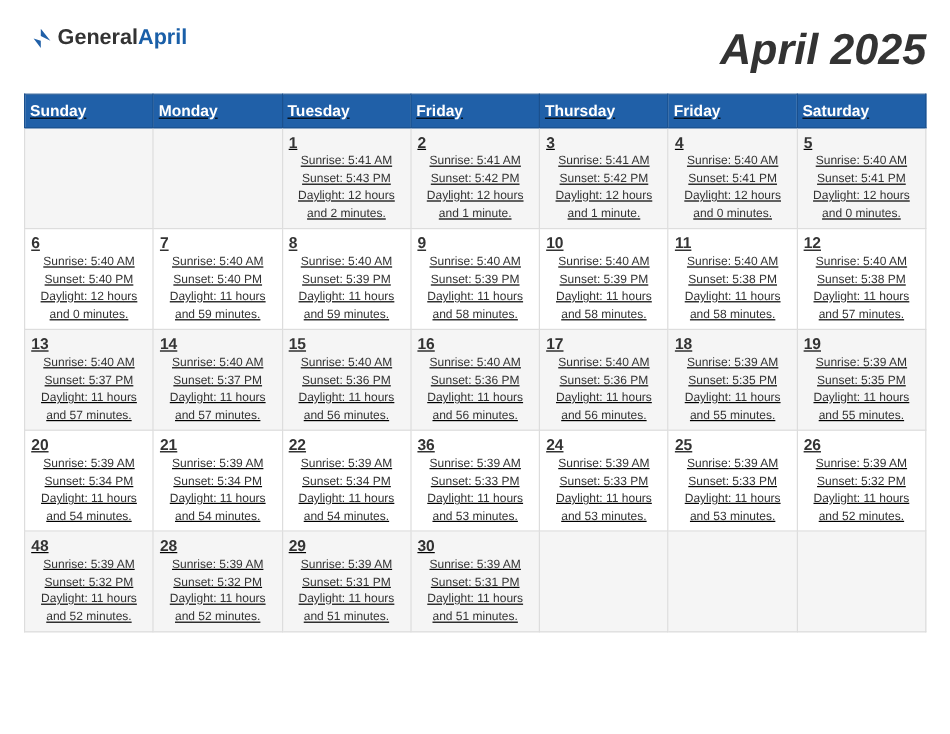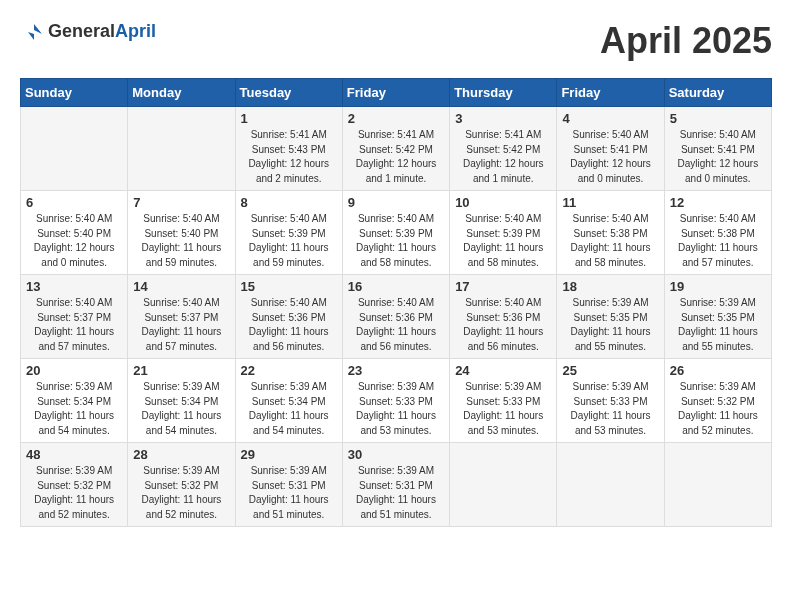--- a/index.html
+++ b/index.html
@@ -33,29 +33,31 @@
       height: 24px;
       margin-right: 4px;
     }
     .title-block {
       text-align: right;
     }
     .month-title {
       font-size: 36px;
       font-weight: bold;
       color: #333;
+      font-style: italic;
     }
     .location {
       font-size: 16px;
       color: #555;
     }
     .calendar {
       width: 100%;
       border-collapse: collapse;
       border: 1px solid #ccc;
+      text-decoration: underline;
     }
     .calendar th {
       background-color: #2060a8;
       color: #fff;
       padding: 6px 4px;
       font-size: 13px;
       text-align: left;
       border: 1px solid #1a508e;
     }
     .calendar td {
@@ -278,21 +280,21 @@
 and 54 minutes.</div>
         </td>
         <td>
           <span class="day-num">22</span>
           <div class="day-info" style="white-space: pre-line;">Sunrise: 5:39 AM
 Sunset: 5:34 PM
 Daylight: 11 hours
 and 54 minutes.</div>
         </td>
         <td>
-          <span class="day-num">23</span>
+          <span class="day-num">36</span>
           <div class="day-info" style="white-space: pre-line;">Sunrise: 5:39 AM
 Sunset: 5:33 PM
 Daylight: 11 hours
 and 53 minutes.</div>
         </td>
         <td>
           <span class="day-num">24</span>
           <div class="day-info" style="white-space: pre-line;">Sunrise: 5:39 AM
 Sunset: 5:33 PM
 Daylight: 11 hours

